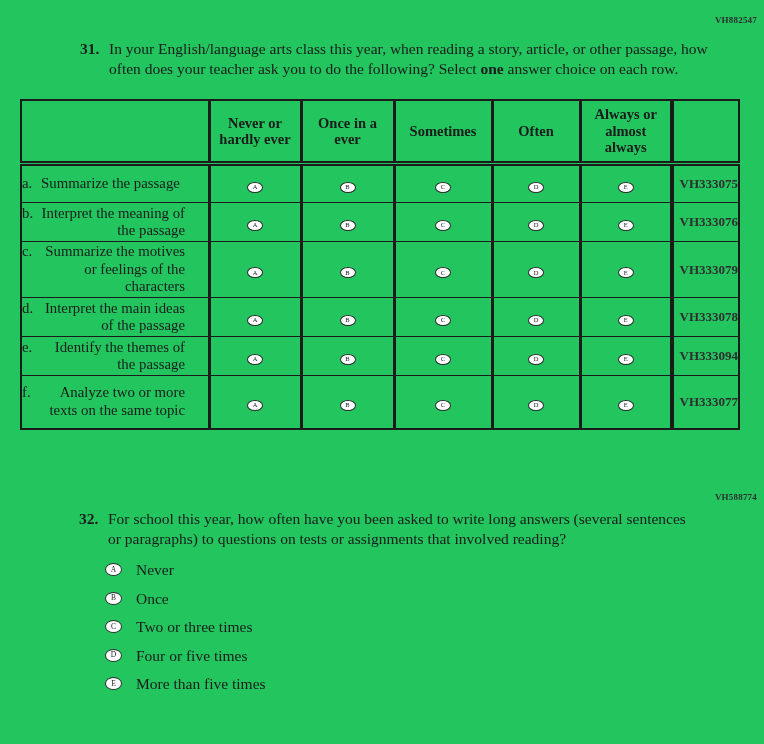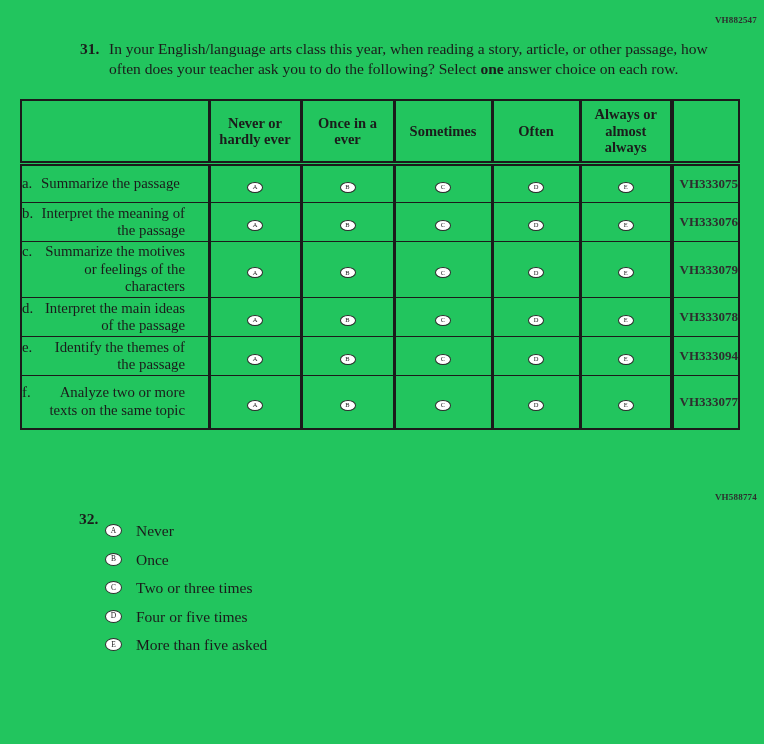--- a/index.html
+++ b/index.html
@@ -270,20 +270,21 @@
     <td class="code-cell vcode">VH333077</td>
   </tr>
       </tbody>
   </table>
 
   <div class="ref-code" id="code-q32">VH588774</div>
 
   <div class="q-block" id="q32-block">
     <div class="q-num">32.</div>
     <div class="q-text">
+      <span>For school this year, how often have you been asked to write long answers (several sentences or paragraphs) to questions on tests or assignments that involved reading?</span>
       <div class="options" id="q32-options">
           <div class="option">
     <span class="bubble opt-bubble">
               <span class="bubble-letter">A</span>
             </span>
     <span class="opt-label">Never</span>
   </div>
           <div class="option">
     <span class="bubble opt-bubble">
               <span class="bubble-letter">B</span>
@@ -299,19 +300,19 @@
           <div class="option">
     <span class="bubble opt-bubble">
               <span class="bubble-letter">D</span>
             </span>
     <span class="opt-label">Four or five times</span>
   </div>
           <div class="option">
     <span class="bubble opt-bubble">
               <span class="bubble-letter">E</span>
             </span>
-    <span class="opt-label">More than five asked</span>
+    <span class="opt-label">More than five times</span>
   </div>
         </div>
     </div>
   </div>
 
 </div>
 
 </body></html>

